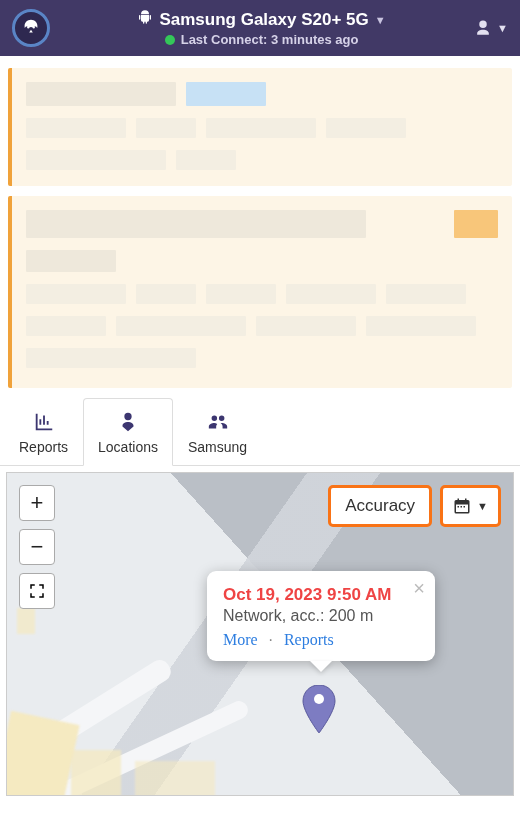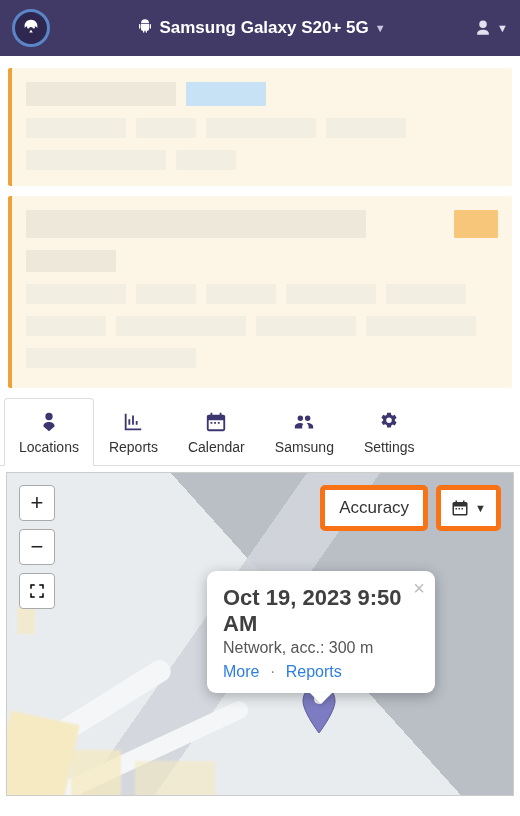--- a/index.html
+++ b/index.html
@@ -181,21 +181,21 @@
   .zbtn.full svg { width: 18px; height: 18px; margin-top: 8px; }
 
   .top-right {
     position: absolute;
     top: 12px; right: 12px;
     display: flex;
     gap: 8px;
   }
   .btn {
     background: #fff;
-    border: 5px solid #f97316;
+    border: 3px solid #f97316;
     border-radius: 5px;
     padding: 8px 14px;
     font-size: 17px;
     color: #333;
     cursor: pointer;
     display: flex;
     align-items: center;
     gap: 6px;
   }
   .btn.icononly { padding: 8px 10px; }
@@ -230,27 +230,27 @@
     filter: drop-shadow(0 2px 2px rgba(0,0,0,.15));
   }
   .popup .close {
     position: absolute;
     top: 6px; right: 10px;
     color: #bbb;
     font-size: 20px;
     cursor: pointer;
     font-weight: 300;
   }
-  .popup-title { font-weight: 700; font-size: 22px; color: #404040; }
+  .popup-title { font-weight: 700; font-size: 17px; color: #ef4444; }
   .popup-sub { font-size: 16px; color: #555; margin-top: 2px; }
   .popup-links {
     margin-top: 6px;
     font-size: 16px;
   }
-  .popup-links a { color: #2e7ee0; text-decoration: none; cursor: pointer; }
+  .popup-links a { color: #2e7ee0; text-decoration: none; cursor: pointer; font-family: Liberation Serif, serif; }
   .popup-links .sep { color: #888; margin: 0 6px; }
 </style>
 </head>
 <body>
 
 <div class="header">
   <div class="logo">
     <svg viewBox="0 0 24 24">
         <path fill="#fff" d="M12 3C8 3 5 6 5 10c0 .7.1 1.4.3 2 .3-1 1.2-2 2.7-2 1.1 0 2 .6 2.4 1.5.4-.3 1-.5 1.6-.5s1.2.2 1.6.5c.4-.9 1.3-1.5 2.4-1.5 1.5 0 2.4 1 2.7 2 .2-.6.3-1.3.3-2 0-4-3-7-7-7zm-3 9.5a1.3 1.3 0 100-2.6 1.3 1.3 0 000 2.6zm6 0a1.3 1.3 0 100-2.6 1.3 1.3 0 000 2.6zM12 14l-2 3h4l-2-3z"></path>
       </svg>
@@ -258,20 +258,24 @@
   <div class="header-center">
     <div class="device-row">
       <span class="android-icon">
         <svg viewBox="0 0 24 24">
             <path d="M6 8a6 6 0 0112 0H6zm2.5-2.5a.8.8 0 110 1.6.8.8 0 010-1.6zm7 0a.8.8 0 110 1.6.8.8 0 010-1.6zM6 9h12v8a2 2 0 01-2 2h-1v2a1 1 0 01-2 0v-2h-2v2a1 1 0 01-2 0v-2H8a2 2 0 01-2-2V9zM4 9a1 1 0 011 1v5a1 1 0 01-2 0v-5a1 1 0 011-1zm16 0a1 1 0 011 1v5a1 1 0 01-2 0v-5a1 1 0 011-1z"></path>
           </svg>
       </span>
       <span>Samsung Galaxy S20+ 5G</span>
       <span class="caret">▼</span>
     </div>
+    <div class="status-row">
+      <span class="status-dot"></span>
+      <span>Last Connect: 3 minutes ago</span>
+    </div>
   </div>
   <div class="user-menu">
     <svg viewBox="0 0 24 24">
         <path fill="currentColor" d="M12 12a4.5 4.5 0 100-9 4.5 4.5 0 000 9zm0 2c-3.7 0-7 1.9-7 4.2V20h14v-1.8c0-2.3-3.3-4.2-7-4.2z"></path>
       </svg>
     <span class="caret">▼</span>
   </div>
 </div>
 
 <div class="cards">
@@ -312,49 +316,37 @@
       <div class="blur light" style="width:100px"></div>
       <div class="blur light" style="width:110px"></div>
     </div>
     <div class="blur-row" style="margin-bottom:0">
       <div class="blur light" style="width:170px"></div>
     </div>
   </div>
 </div>
 
 <div class="tabs">
+  <div class="tab">
+    <svg viewBox="0 0 24 24">
+        <path d="M3 3v18h18v-2H5V3H3zm4 12h2V9H7v6zm4 0h2V5h-2v10zm4 0h2v-4h-2v4z"></path>
+      </svg>
+    <span>Reports</span>
+  </div>
   <div class="tab active">
     <svg viewBox="0 0 24 24">
         <path d="M12 2a4 4 0 00-4 4 4 4 0 004 4 4 4 0 004-4 4 4 0 00-4-4zm0 10c-3 0-6 1.5-6 4v1l6 5 6-5v-1c0-2.5-3-4-6-4z"></path>
       </svg>
     <span>Locations</span>
   </div>
   <div class="tab">
     <svg viewBox="0 0 24 24">
-        <path d="M3 3v18h18v-2H5V3H3zm4 12h2V9H7v6zm4 0h2V5h-2v10zm4 0h2v-4h-2v4z"></path>
-      </svg>
-    <span>Reports</span>
-  </div>
-  <div class="tab">
-    <svg viewBox="0 0 24 24">
-        <path d="M6 2v2H4a2 2 0 00-2 2v14a2 2 0 002 2h16a2 2 0 002-2V6a2 2 0 00-2-2h-2V2h-2v2H8V2H6zm-2 8h16v10H4V10zm2 2v2h2v-2H6zm4 0v2h2v-2h-2zm4 0v2h2v-2h-2z"></path>
-      </svg>
-    <span>Calendar</span>
-  </div>
-  <div class="tab">
-    <svg viewBox="0 0 24 24">
         <path d="M8 11a3 3 0 100-6 3 3 0 000 6zm8 0a3 3 0 100-6 3 3 0 000 6zm-8 2c-2.7 0-6 1.3-6 4v2h8v-2c0-1 .4-1.9 1.2-2.7C10 13.4 9 13 8 13zm8 0c-.4 0-.8 0-1.2.1 1.3.9 2.2 2.1 2.2 3.9v2h5v-2c0-2.7-3.3-4-6-4z"></path>
       </svg>
     <span>Samsung</span>
-  </div>
-  <div class="tab">
-    <svg viewBox="0 0 24 24">
-        <path d="M10 2l-.5 2.3a6 6 0 00-1.6.9L5.7 4l-2 3.4 1.9 1.5a6 6 0 000 1.8L3.7 12l2 3.4 2.2-1a6 6 0 001.6.9L10 18h4l.5-2.3a6 6 0 001.6-.9l2.2 1 2-3.4-1.9-1.5a6 6 0 000-1.8l1.9-1.5-2-3.4-2.2 1a6 6 0 00-1.6-.9L14 2h-4zm2 5a3 3 0 110 6 3 3 0 010-6z"></path>
-      </svg>
-    <span>Settings</span>
   </div>
 </div>
 
 <div class="map-wrap">
   <div class="map-bg"></div>
   <div class="map-roads">
     <div class="road r1"></div>
     <div class="road r2"></div>
     <div class="blob b1"></div>
     <div class="blob b2"></div>
@@ -385,20 +377,20 @@
   </div>
 
   <svg class="pin" viewBox="0 0 36 48">
     <path d="M18 0C9 0 2 7 2 16c0 11 16 32 16 32s16-21 16-32C34 7 27 0 18 0z" fill="#7d7cc2" stroke="#5a5a9c" stroke-width="1"></path>
     <circle cx="18" cy="14" r="5" fill="#fff"></circle>
   </svg>
 
   <div class="popup">
     <span class="close">×</span>
     <div class="popup-title">Oct 19, 2023 9:50 AM</div>
-    <div class="popup-sub">Network, acc.: 300 m</div>
+    <div class="popup-sub">Network, acc.: 200 m</div>
     <div class="popup-links">
       <a>More</a>
       <span class="sep">·</span>
       <a>Reports</a>
     </div>
   </div>
 </div>
 
 </body></html>

